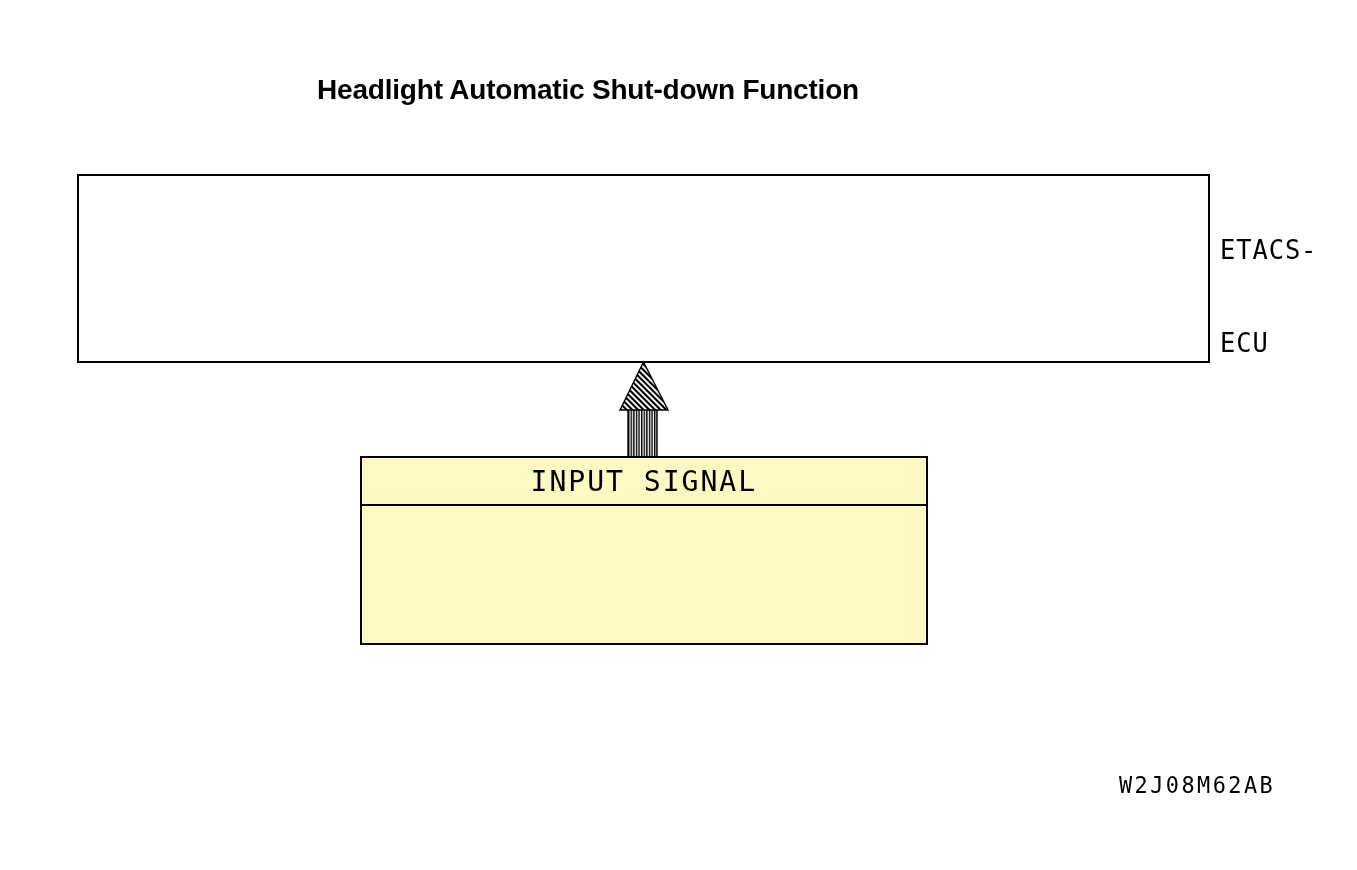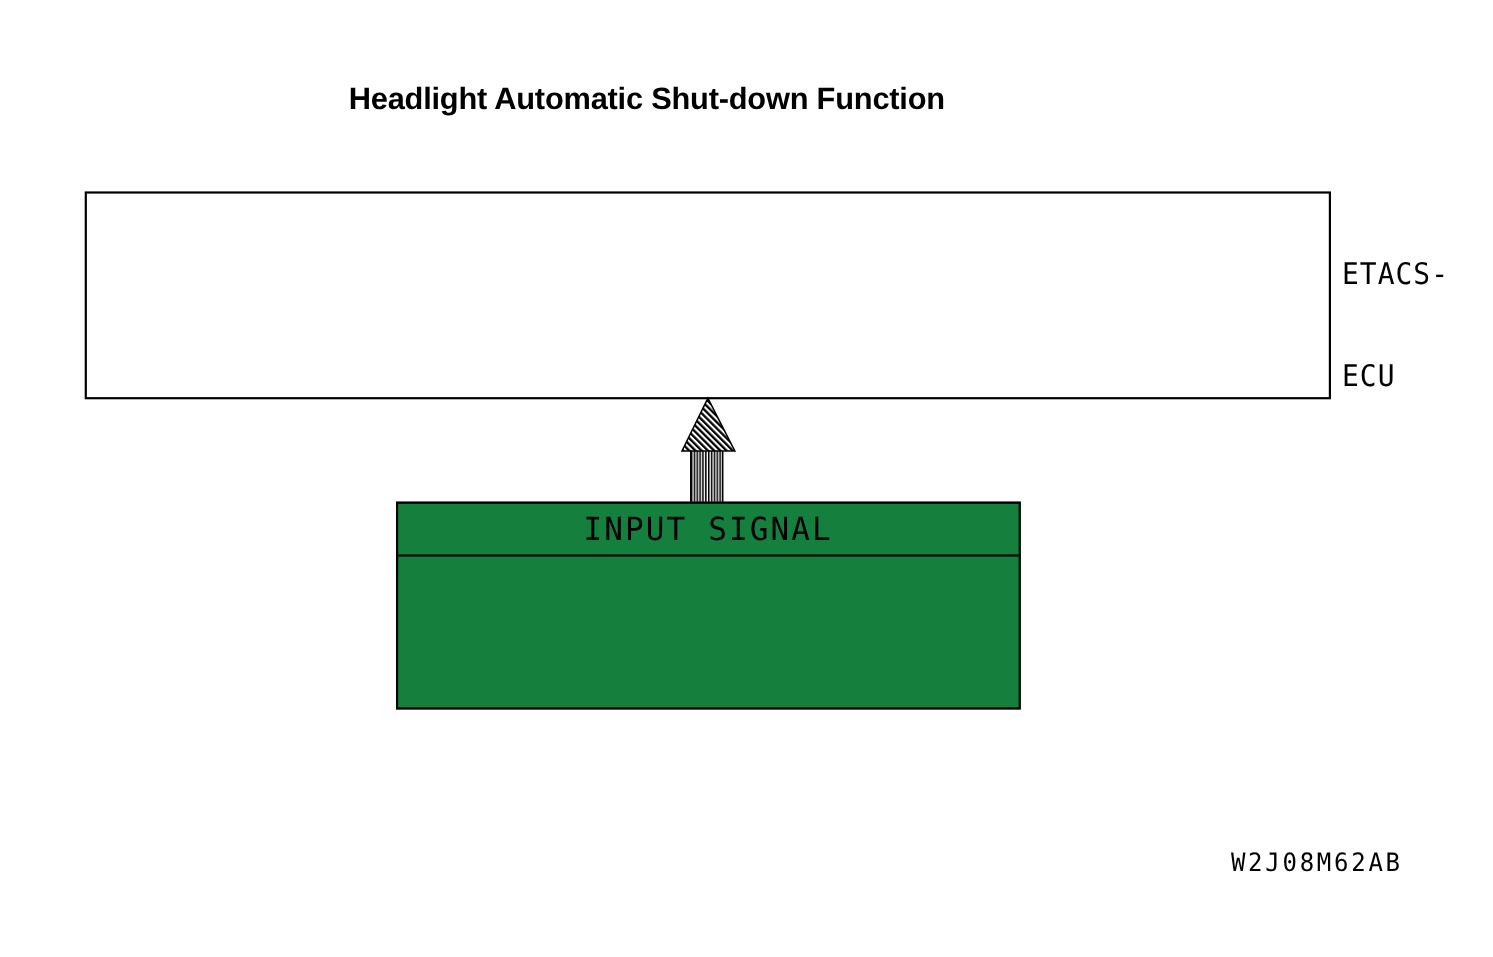--- a/index.html
+++ b/index.html
@@ -82,21 +82,21 @@
 
   
   .input-box {
     position: absolute;
     left: 320px;
     top: 456px;
     width: 568px;
     height: 189px;
     border: 2px solid #000000;
     box-sizing: border-box;
-    background: #15803d;
+    background: #fef9c3;
   }
   .input-box-header {
     position: absolute;
     left: 0;
     top: 0;
     width: 100%;
     height: 48px;
     border-bottom: 2px solid #000000;
     box-sizing: border-box;
     display: flex;

